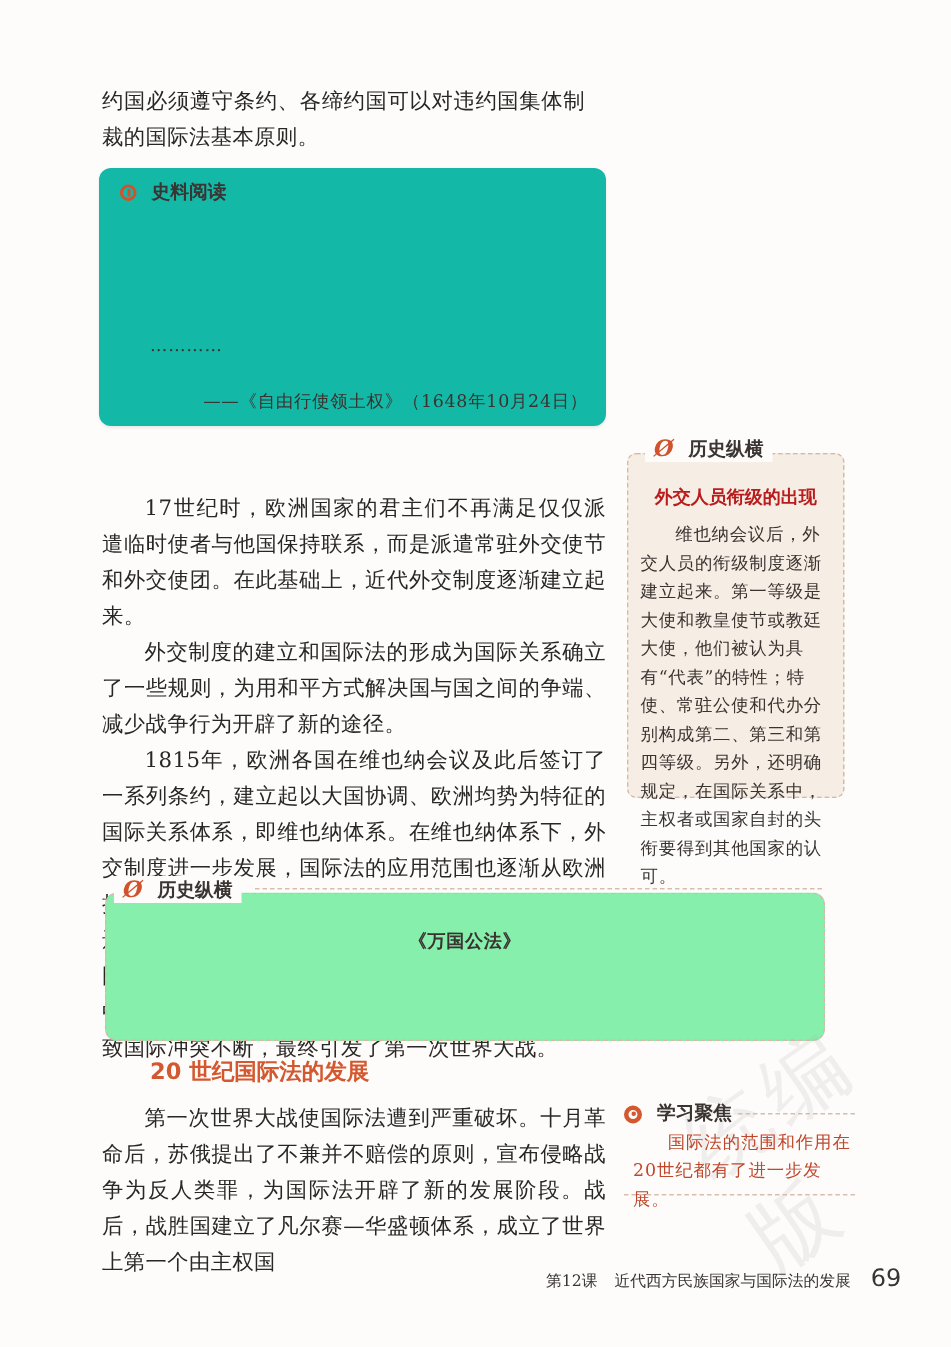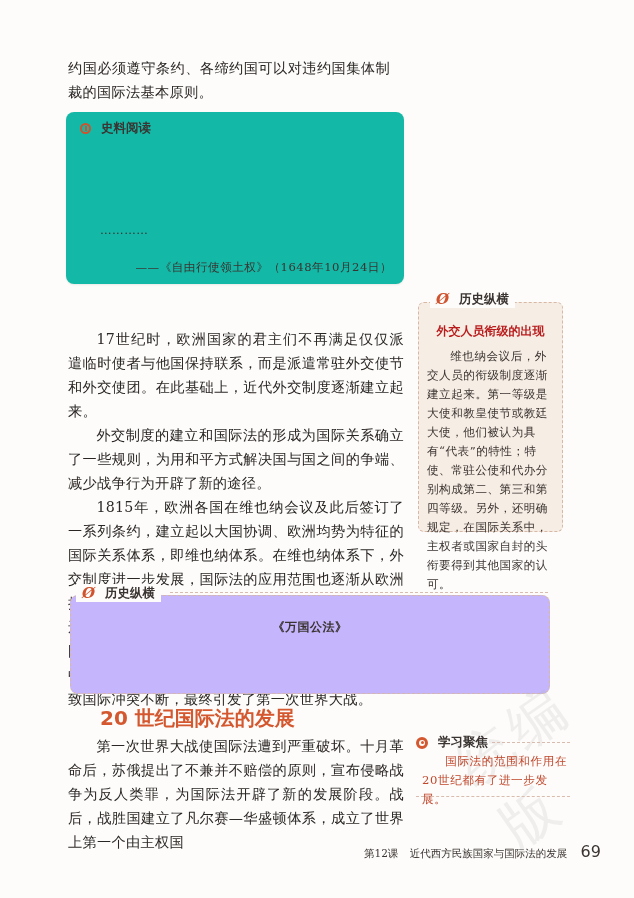--- a/index.html
+++ b/index.html
@@ -26,26 +26,26 @@
   .side-box {
     left:418px; top:302px; width:143px; height:228px;
     background:#f6ede4; border:1px dashed #d7b8a5; border-radius:6px;
   }
   .side-header { left:430px; top:290px; background:#fdfcfa; padding:0 6px; }
   .side-title { font-family:"DejaVu Sans","Liberation Sans",sans-serif; font-size:12px; font-weight:bold; text-align:center; color:#b91c1c; }
 
   
   .wide-box {
     left:70px; top:595px; width:478px; height:97px;
-    background:#c4b5fd; border:1px dashed #d7b8a5; border-radius:8px;
+    background:#86efac; border:1px dashed #d7b8a5; border-radius:8px;
   }
   .wide-header { left:76px; top:584px; background:#fdfcfa; padding:0 6px; }
   .dash-line { border-top:1px dashed #d9bcae; }
 
-  .section-title { left:100px; top:705px; font-family:"DejaVu Sans","Liberation Sans",sans-serif; font-size:20px; font-weight:bold; color:#d4582f; }
+  .section-title { left:100px; top:705px; font-family:"DejaVu Sans","Liberation Sans",sans-serif; font-size:15px; font-weight:bold; color:#d4582f; }
 
   .focus-header { left:416px; top:734px;justify-content:flex-end; }
   .focus-icon { width:12px; height:12px; border:3px solid #d4582f; border-radius:50%; box-sizing:border-box; position:relative; }
   .focus-icon::after{ content:""; position:absolute; left:1.5px; top:1.5px; width:3px; height:3px; background:#d4582f; border-radius:50%; }
   .focus-text { color:#c0472c; font-size:11.6px; line-height:19px; letter-spacing:0.6px; }
 
   .footer { left:364px; top:842px; font-size:10.5px; color:#3a3432; }
   .footer .pg { font-family:"DejaVu Sans","Liberation Sans",sans-serif; font-size:16px; margin-left:10px; }
 
   .watermark { left:470px; top:680px; font-size:56px; color:rgba(180,180,180,0.18); transform:rotate(-35deg); font-family:"DejaVu Sans",sans-serif; letter-spacing:6px; }

